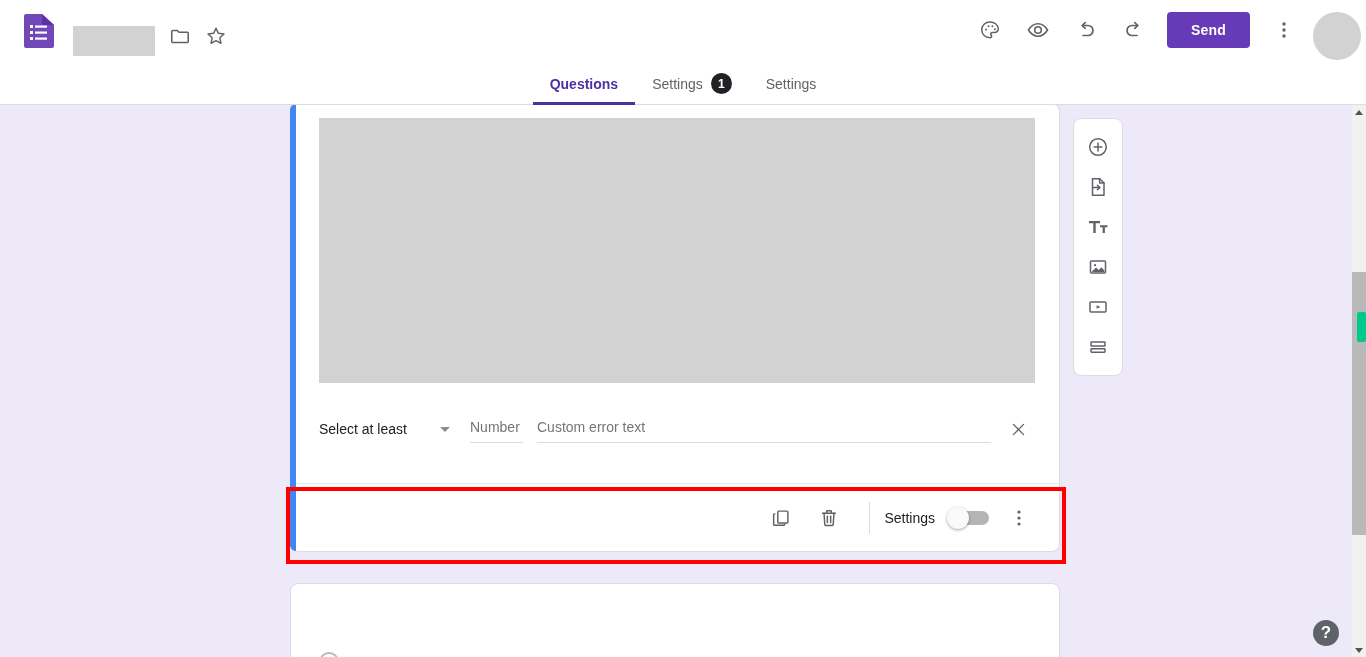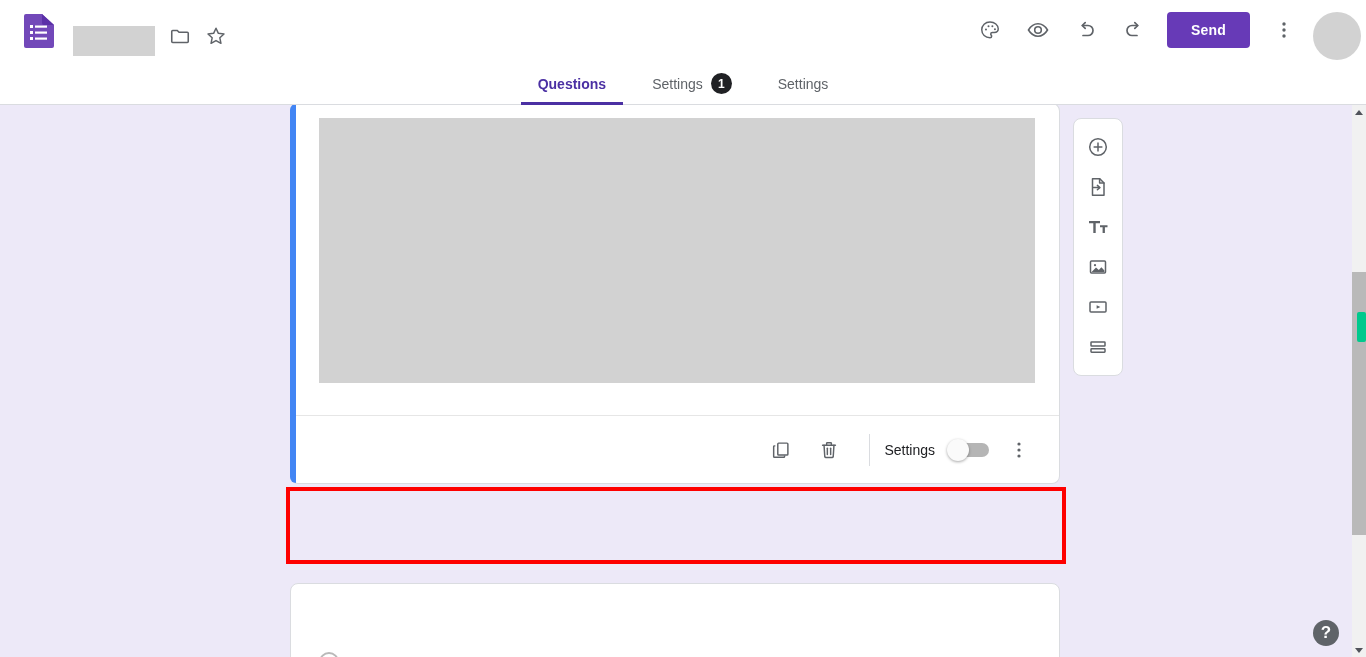--- a/index.html
+++ b/index.html
@@ -52,21 +52,21 @@
   }
 
   
   .tabbar {
     position: absolute; top: 62px; left: 0;
     width: 1366px; height: 43px;
     background: #ffffff;
     border-bottom: 1px solid #dadce0;
   }
   .tabs { position: absolute; left: 0; top: 0; width: 1366px; height: 43px;
-          display: flex; align-items: center; justify-content: center; gap: 12px; }
+          display: flex; align-items: center; justify-content: center; gap: 0px; }
   .tab {
     position: relative;
     height: 43px;
     display: flex; align-items: center; gap: 8px;
     padding: 0 17px;
     font-size: 14px;
     color: #5f6368;
     cursor: pointer;
     font-family: "Liberation Sans", sans-serif;
   }
@@ -397,20 +397,34 @@
 </div>
 
 <div class="canvas">
 
   <div class="card" style="top:-2px;">
     <div class="card-accent"></div>
 
     <div class="card-body">
       <div class="redact-block"></div>
 
+      <div class="validation-row">
+        <div class="val-select">
+          <span>Select at least</span>
+          <span class="caret"></span>
+        </div>
+        <input class="val-number" type="text" placeholder="Number" style="">
+        <input class="val-error" type="text" placeholder="Custom error text" style="">
+        <div class="val-close">
+          <svg class="icon-svg" width="17" height="17" viewBox="0 0 20 20" stroke="#5f6368" stroke-width="1.5" stroke-linecap="round">
+            <line x1="4" y1="4" x2="16" y2="16"></line>
+            <line x1="16" y1="4" x2="4" y2="16"></line>
+          </svg>
+        </div>
+      </div>
 
       <div class="card-footer">
         <div class="foot-icon">
           <svg class="icon-svg" width="22" height="22" viewBox="0 0 24 24" fill="none" stroke="#5f6368" stroke-width="1.6">
             <rect x="8.5" y="4.5" width="11" height="13" rx="1"></rect>
             <path d="M5.8 7.5 H4.9 a.9 .9 0 0 0 -.9 .9 V19 a.9 .9 0 0 0 .9 .9 H15 a.9 .9 0 0 0 .9 -.9 v-.9"></path>
           </svg>
         </div>
         <div class="foot-icon">
           <svg class="icon-svg" width="22" height="22" viewBox="0 0 24 24" fill="none" stroke="#5f6368" stroke-width="1.6" stroke-linecap="round">

